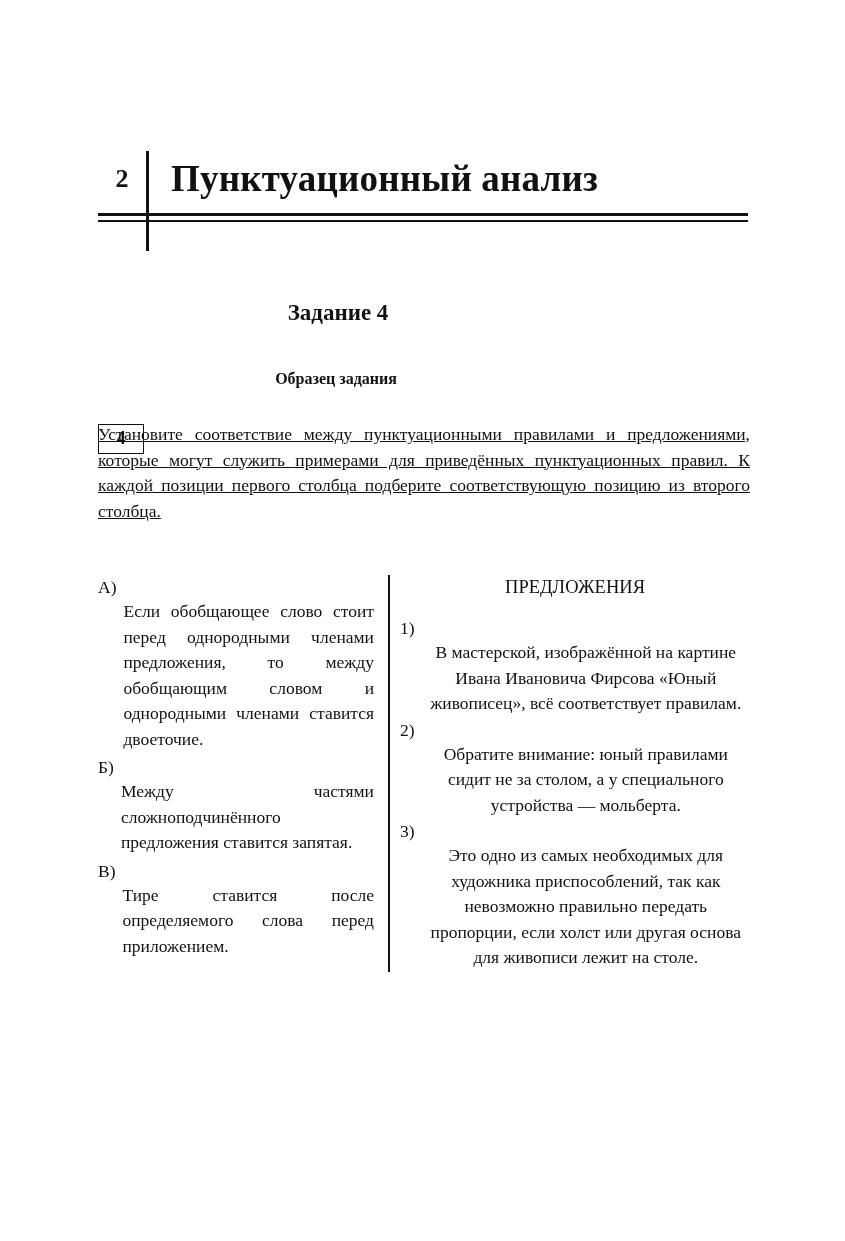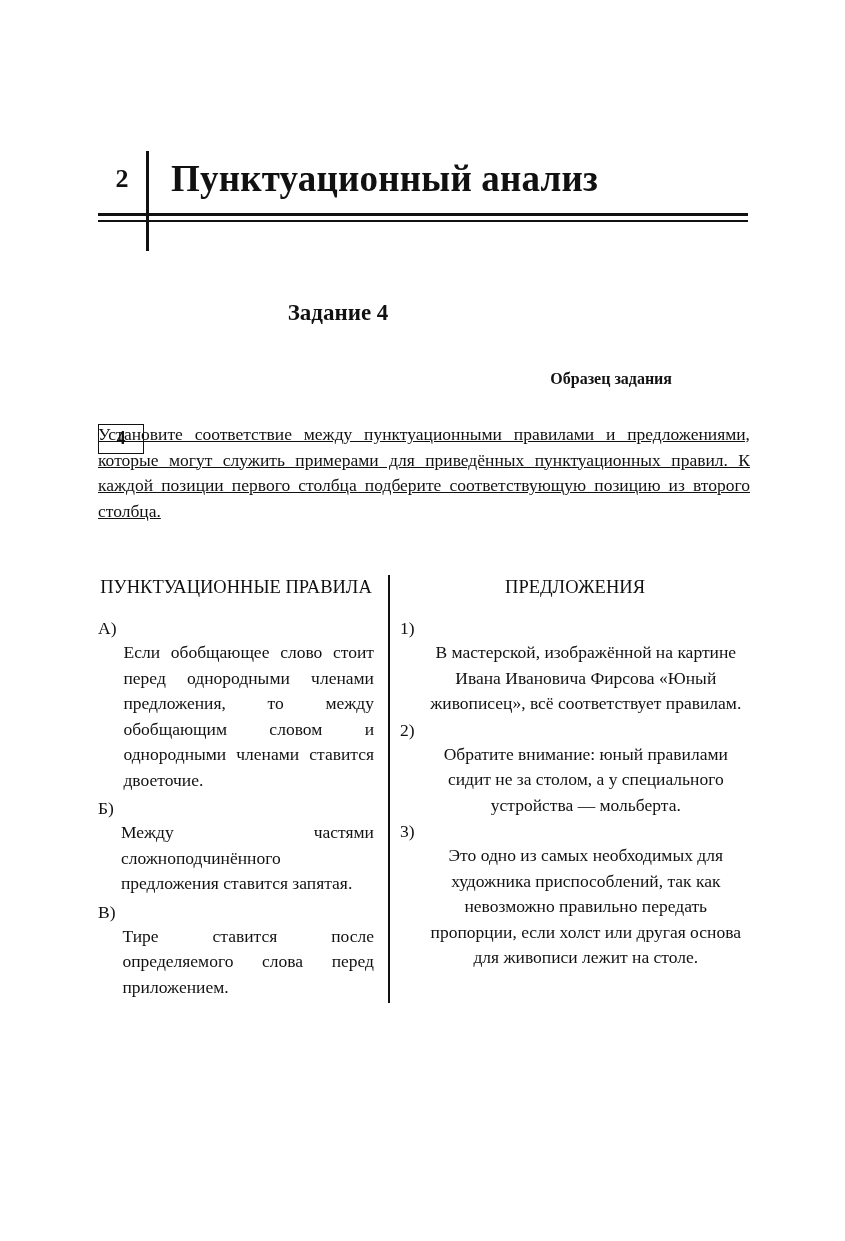--- a/index.html
+++ b/index.html
@@ -83,21 +83,21 @@
     text-align: center;
     font-size: 23px;
     font-weight: bold;
     color: #111;
   }
   .sample-label {
     position: absolute;
     left: 0;
     top: 370px;
     width: 672px;
-    text-align: right;
+    text-align: center;
     font-size: 16px;
     font-weight: bold;
     color: #111;
   }
   
   .task-block {
     position: absolute;
     left: 98px;
     top: 422px;
     width: 652px;
@@ -204,21 +204,20 @@
   <div class="sample-label">Образец задания</div>
 
   <div class="task-block">
     <div class="task-num-box">4</div>
     <div class="task-text">Установите соответствие между пунктуационными правилами и предложениями, которые могут служить примерами для приведённых пунктуационных правил. К каждой позиции первого столбца подберите соответствующую позицию из второго столбца.</div>
   </div>
 
   <div class="columns">
 
     <div class="col col-left">
-      <div class="col-head">ПУНКТУАЦИОННЫЕ ПРАВИЛА</div>
 
       <div class="item">
         <span class="item-marker">А)</span>
         <span class="item-body">Если обобщающее слово стоит перед однородными членами предложения, то между обобщающим словом и однородными членами ставится двоеточие.</span>
       </div>
       <div class="item">
         <span class="item-marker">Б)</span>
         <span class="item-body">Между частями сложноподчинённого предложения ставится запятая.</span>
       </div>
       <div class="item">

